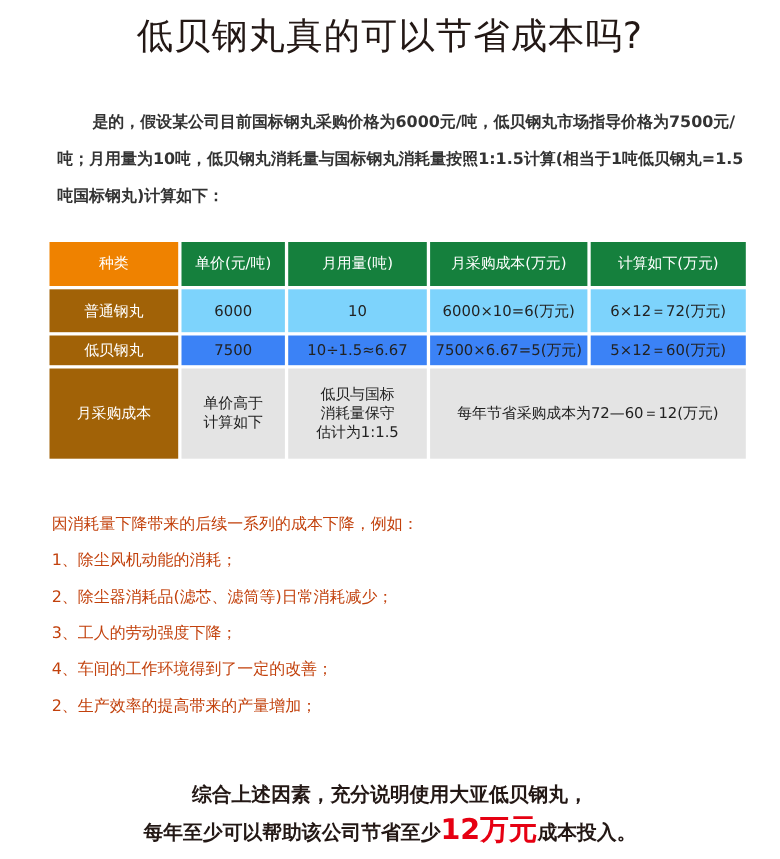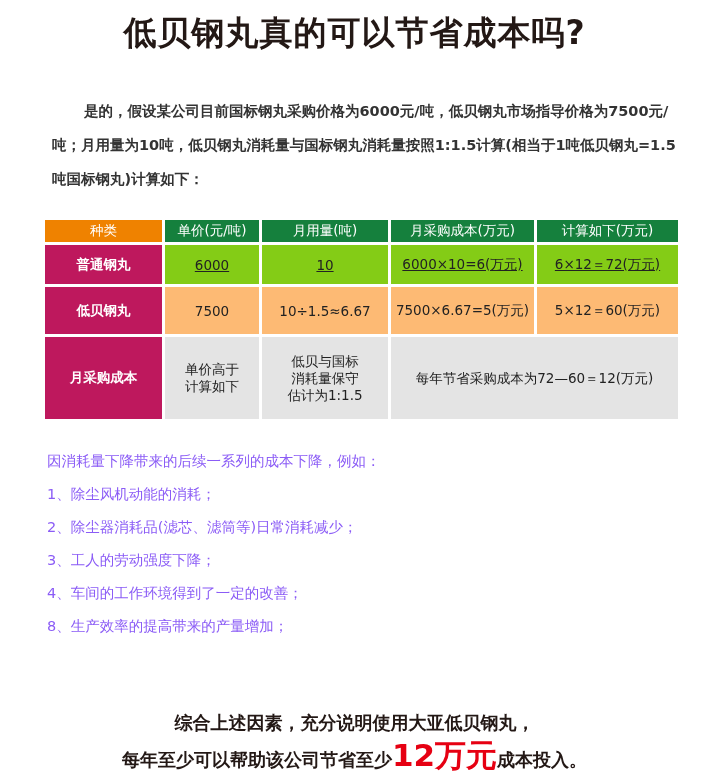--- a/index.html
+++ b/index.html
@@ -1,39 +1,39 @@
 <!DOCTYPE html>
 <html><head>
 <meta charset="utf-8">
 <style>
   html, body { margin:0; padding:0; background:#ffffff; }
   body { width:709px; height:781px; position:relative; overflow:hidden;
          font-family:"DejaVu Sans", "Liberation Sans", sans-serif; color:#2b2b2b; }
   .title { position:absolute; left:0; top:10px; width:709px; text-align:center;
-           font-size:33px; font-weight:bold; color:#231815; letter-spacing:1px; line-height:46px; }
+           font-size:33px; font-weight:normal; color:#231815; letter-spacing:1px; line-height:46px; }
   .intro { position:absolute; left:52px; top:94px; width:630px; font-size:14.5px; line-height:34px; color:#333;font-weight:bold; }
   .intro p { margin:0; text-indent:32px; }
   table.cmp { position:absolute; left:45px; top:220px; width:632px; border-collapse:separate; border-spacing:3px;
               margin:-3px; table-layout:fixed; }
   table.cmp td { text-align:center; vertical-align:middle; font-size:13.5px; padding:0 4px; }
   .th-orange { background:#ef8200; color:#fff; }
   .th-blue { background:#15803d; color:#fff; }
-  .row-head { background:#be185d; color:#fff;font-weight:bold; }
-  .gray1 { background:#84cc16; color:#222;text-decoration:underline; }
-  .white { background:#fdba74; color:#222; }
+  .row-head { background:#a16207; color:#fff; }
+  .gray1 { background:#7dd3fc; color:#222; }
+  .white { background:#3b82f6; color:#222; }
   .gray3 { background:#e4e4e4; color:#222; line-height:17px; }
-  .h-head td { height:22px; }
+  .h-head td { height:40px; }
   .h-r1 td { height:39px; }
-  .h-r2 td { height:47px; }
+  .h-r2 td { height:27px; }
   .h-r3 td { height:82px; }
-  .list { position:absolute; left:47px; top:445px; font-size:14.5px; color:#8b5cf6; }
+  .list { position:absolute; left:47px; top:461px; font-size:14.5px; color:#c2410c; }
   .list div { height:33px; line-height:33px; }
   .summary { position:absolute; left:0; top:707px; width:709px; text-align:center; font-weight:bold;
              color:#231815; font-size:18px; line-height:32px; }
-  .summary .hl { color:#e60012; font-size:31px; }
+  .summary .hl { color:#e60012; font-size:26px; }
 </style>
 </head>
 <body>
 
 <div class="title">低贝钢丸真的可以节省成本吗?</div>
 
 <div class="intro">
   <p>是的，假设某公司目前国标钢丸采购价格为6000元/吨，低贝钢丸市场指导价格为7500元/吨；月用量为10吨，低贝钢丸消耗量与国标钢丸消耗量按照1:1.5计算(相当于1吨低贝钢丸=1.5吨国标钢丸)计算如下：</p>
 </div>
 
@@ -82,19 +82,19 @@
   </tr>
 </tbody>
   </table>
 
 <div class="list">
   <div>因消耗量下降带来的后续一系列的成本下降，例如：</div>
   <div>1、除尘风机动能的消耗；</div>
   <div>2、除尘器消耗品(滤芯、滤筒等)日常消耗减少；</div>
   <div>3、工人的劳动强度下降；</div>
   <div>4、车间的工作环境得到了一定的改善；</div>
-  <div>8、生产效率的提高带来的产量增加；</div>
+  <div>2、生产效率的提高带来的产量增加；</div>
 </div>
 
 <div class="summary">
   <div>综合上述因素，充分说明使用大亚低贝钢丸，</div>
   <div><span>每年至少可以帮助该公司节省至少</span><span class="hl">12万元</span><span>成本投入。</span></div>
 </div>
 
 </body></html>

